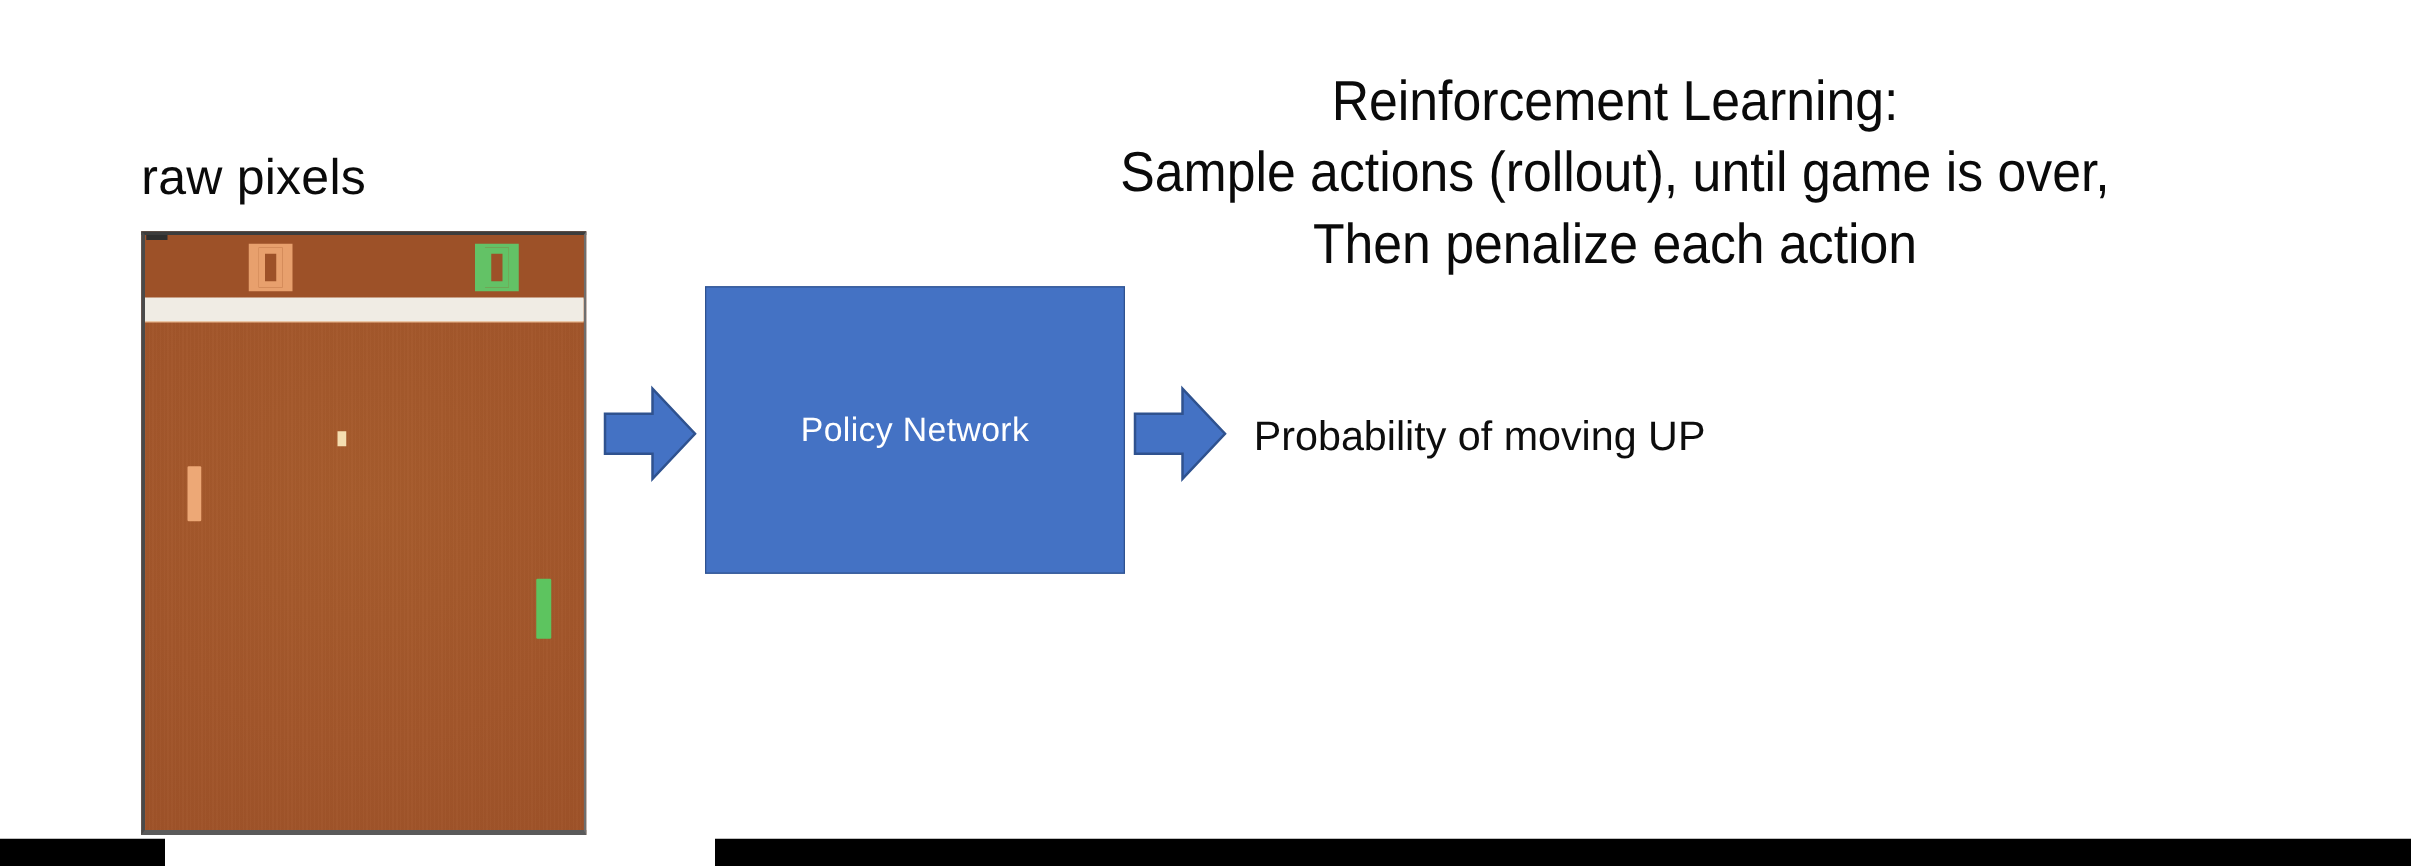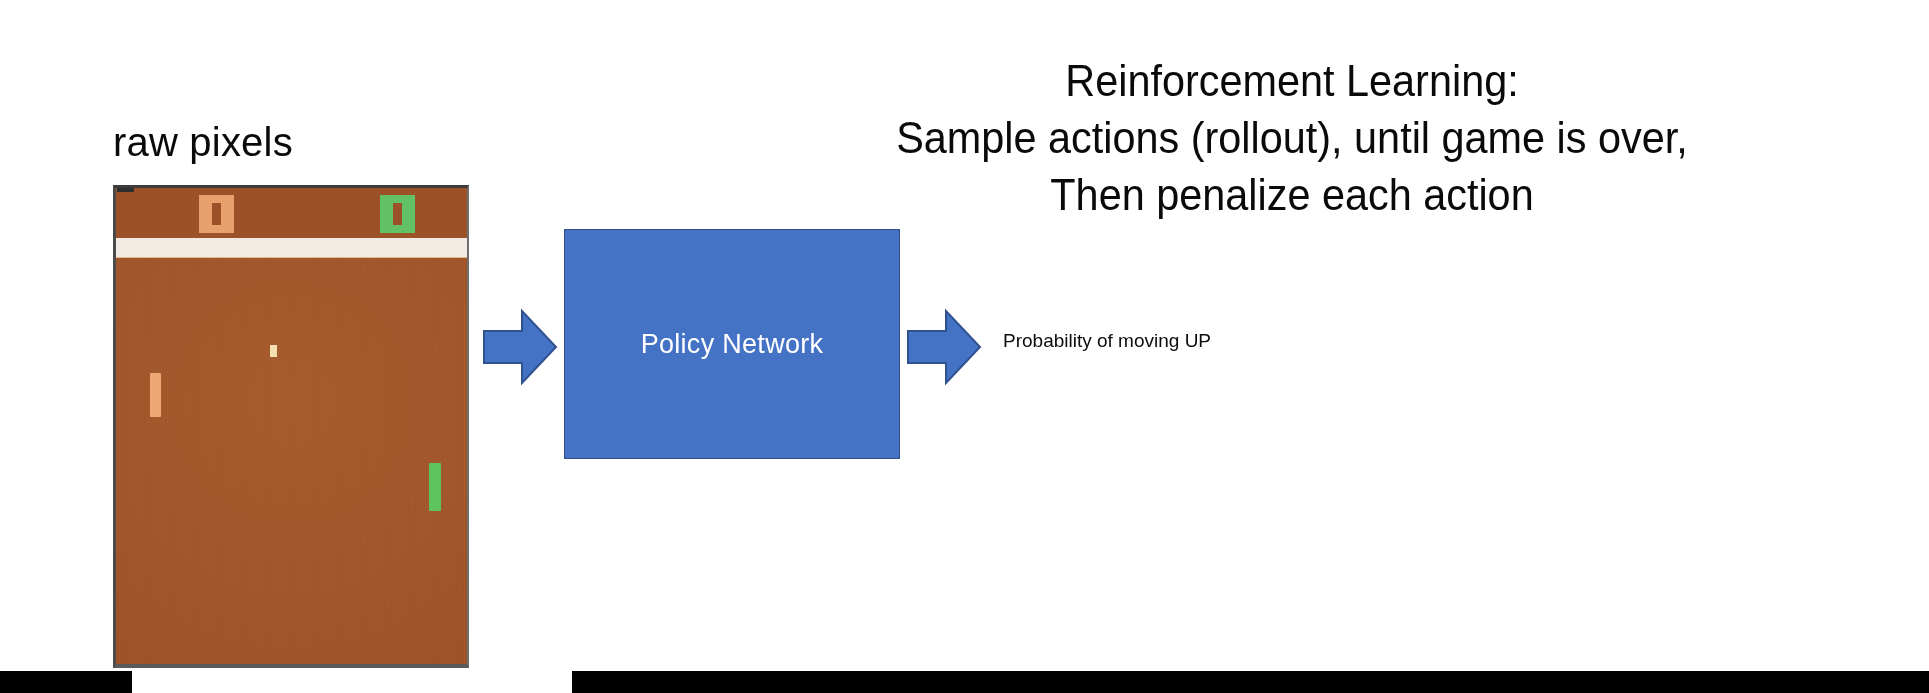--- a/index.html
+++ b/index.html
@@ -143,21 +143,21 @@
     text-align: center;
     user-select: none;
   }
 
   
   #output-label {
     position: absolute;
     left: 1003px;
     top: 330px;
     font-family: "Liberation Sans", sans-serif;
-    font-size: 19px;
+    font-size: 33px;
     color: #0d0d0d;
     white-space: nowrap;
   }
 
   
   #heading-block {
     position: absolute;
     left: 655px;
     top: 52px;
     width: 1274px;

